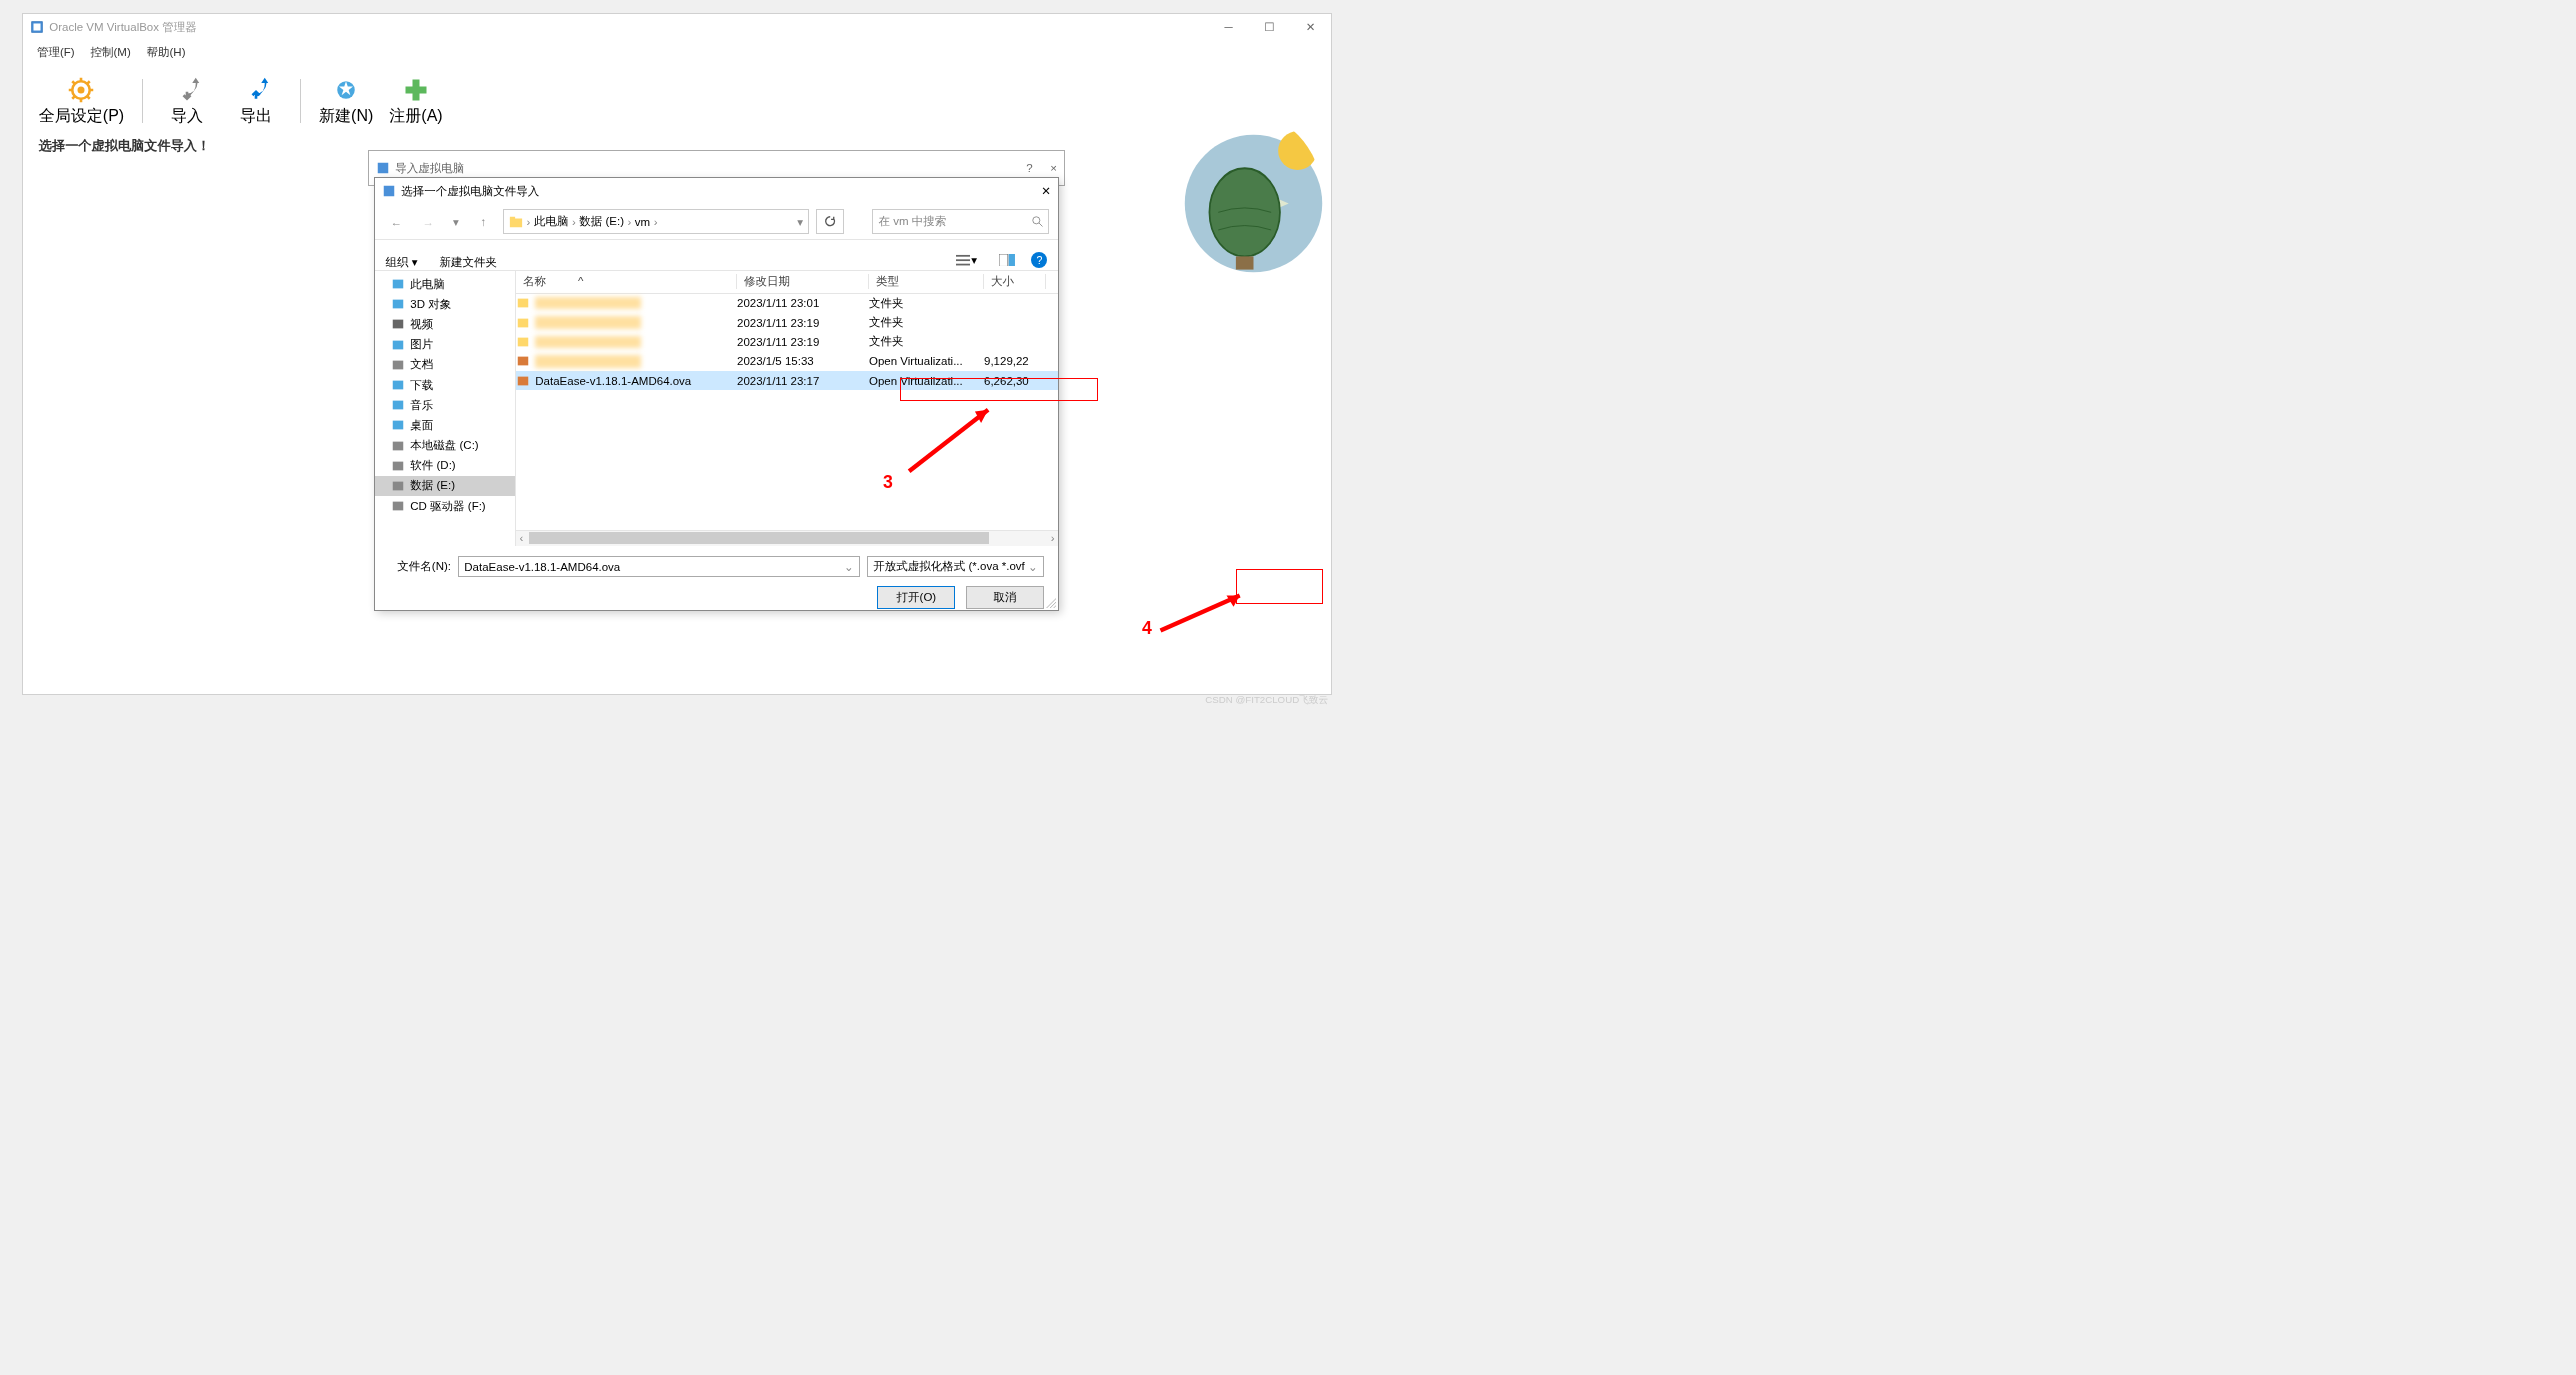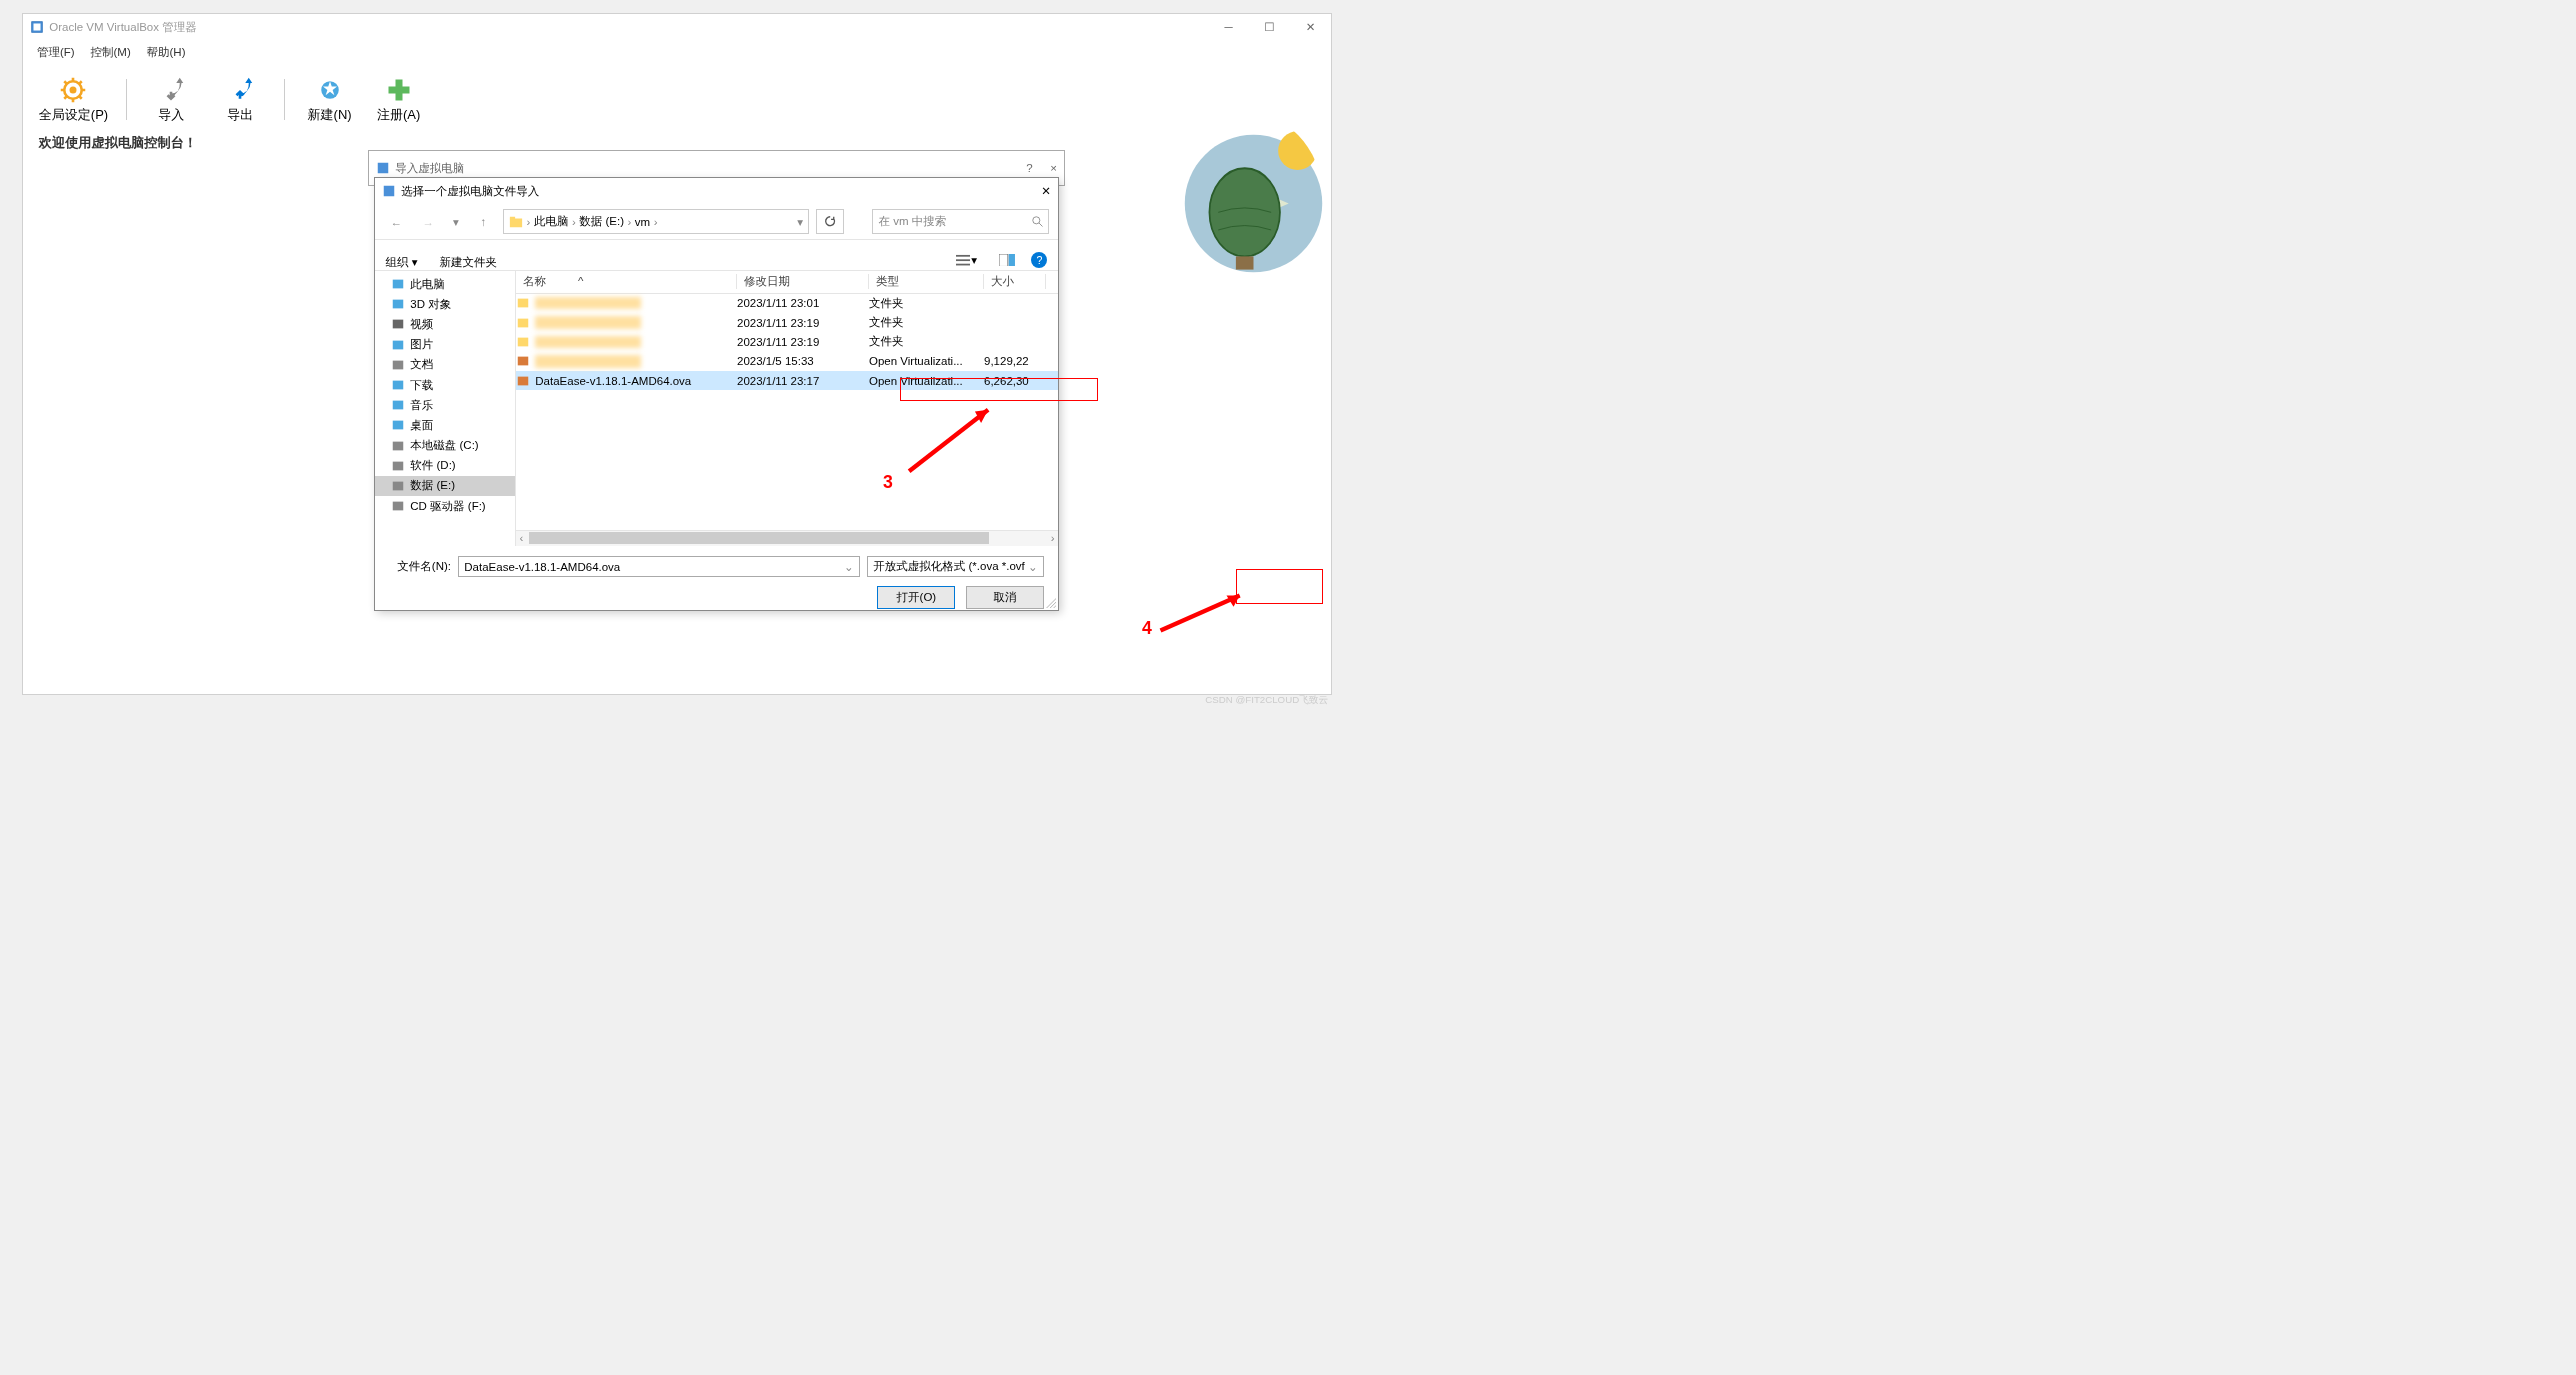--- a/index.html
+++ b/index.html
@@ -13,21 +13,21 @@
 .menubar span{padding:2.6px 7px;color:#333;}
 .content{display:flex;height:calc(100% - 49px);}
 .sidebar{width:456px;border-right:0.9px solid #d0d0d0;}
 .tools-item{height:44px;background:linear-gradient(#5fb8f0,#4aa8e0);color:#fff;display:flex;align-items:center;padding:0 8.8px;font-weight:bold;}
 .tools-item .wrench{width:21px;height:21px;margin-right:7px;}
 .tools-item .right-icons{margin-left:auto;display:flex;gap:7px;}
 .main-area{flex:1;padding:7px;position:relative;}
 .toolbar{display:flex;gap:16px;padding:5.3px 8.8px;}
 .tool-btn{display:flex;flex-direction:column;align-items:center;gap:1.8px;min-width:53px;}
 .tool-btn svg{width:28px;height:28px;}
-.tool-btn span{font-size:13px;}
+.tool-btn span{font-size:16px;}
 .sep{width:0.9px;background:#ccc;margin:3.5px 1.8px;}
 .welcome{padding:5.3px 8.8px;font-weight:bold;font-size:13.2px;color:#333;}
 .balloon{position:absolute;right:13.2px;top:115px;width:141px;height:177px;border-radius:50%;overflow:hidden;}
 .import-dialog{position:absolute;left:368px;top:150px;width:697px;height:36px;background:#fff;border:0.9px solid #aaa;display:flex;align-items:center;padding:0 7px;}
 .import-dialog .title{color:#666;margin-left:5.3px;}
 .import-dialog .dlgbtns{margin-left:auto;display:flex;gap:17.7px;color:#666;}
 .file-dialog{position:absolute;left:374px;top:177px;width:685px;height:434px;background:#fff;border:0.9px solid #888;box-shadow:2.6px 2.6px 8.8px rgba(0,0,0,0.2);}
 .fd-title{height:26.5px;display:flex;align-items:center;padding:0 7px;}
 .fd-title .close{margin-left:auto;}
 .fd-nav{height:34px;display:flex;align-items:center;padding:0 8.8px;gap:7px;}
@@ -130,21 +130,21 @@
           <span>新建(N)</span>
         </div>
         <div class="tool-btn">
           <svg viewBox="0 0 32 32">
               <rect x="12" y="4" width="8" height="24" fill="#5cb85c"></rect>
               <rect x="4" y="12" width="24" height="8" fill="#5cb85c"></rect>
             </svg>
           <span>注册(A)</span>
         </div>
       </div>
-      <div class="welcome">欢迎使用虚拟电脑控制台！</div>
+      <div class="welcome">选择一个虚拟电脑文件导入！</div>
     </div>
   </div>
 </div>
 
 <svg class="balloon" viewBox="0 0 160 200">
   <circle cx="80" cy="100" r="78" fill="#a8c8d8"></circle>
   <circle cx="130" cy="40" r="22" fill="#f5c842"></circle>
   <path d="M40 100q40-20 80 0q-40 20-80 0" fill="#e0e8d0"></path>
   <ellipse cx="70" cy="110" rx="40" ry="50" fill="#4a7c4a" stroke="#2a5c2a" stroke-width="2"></ellipse>
   <path d="M40 110q30-10 60 0M40 130q30-10 60 0" stroke="#2a5c2a" fill="none"></path>

